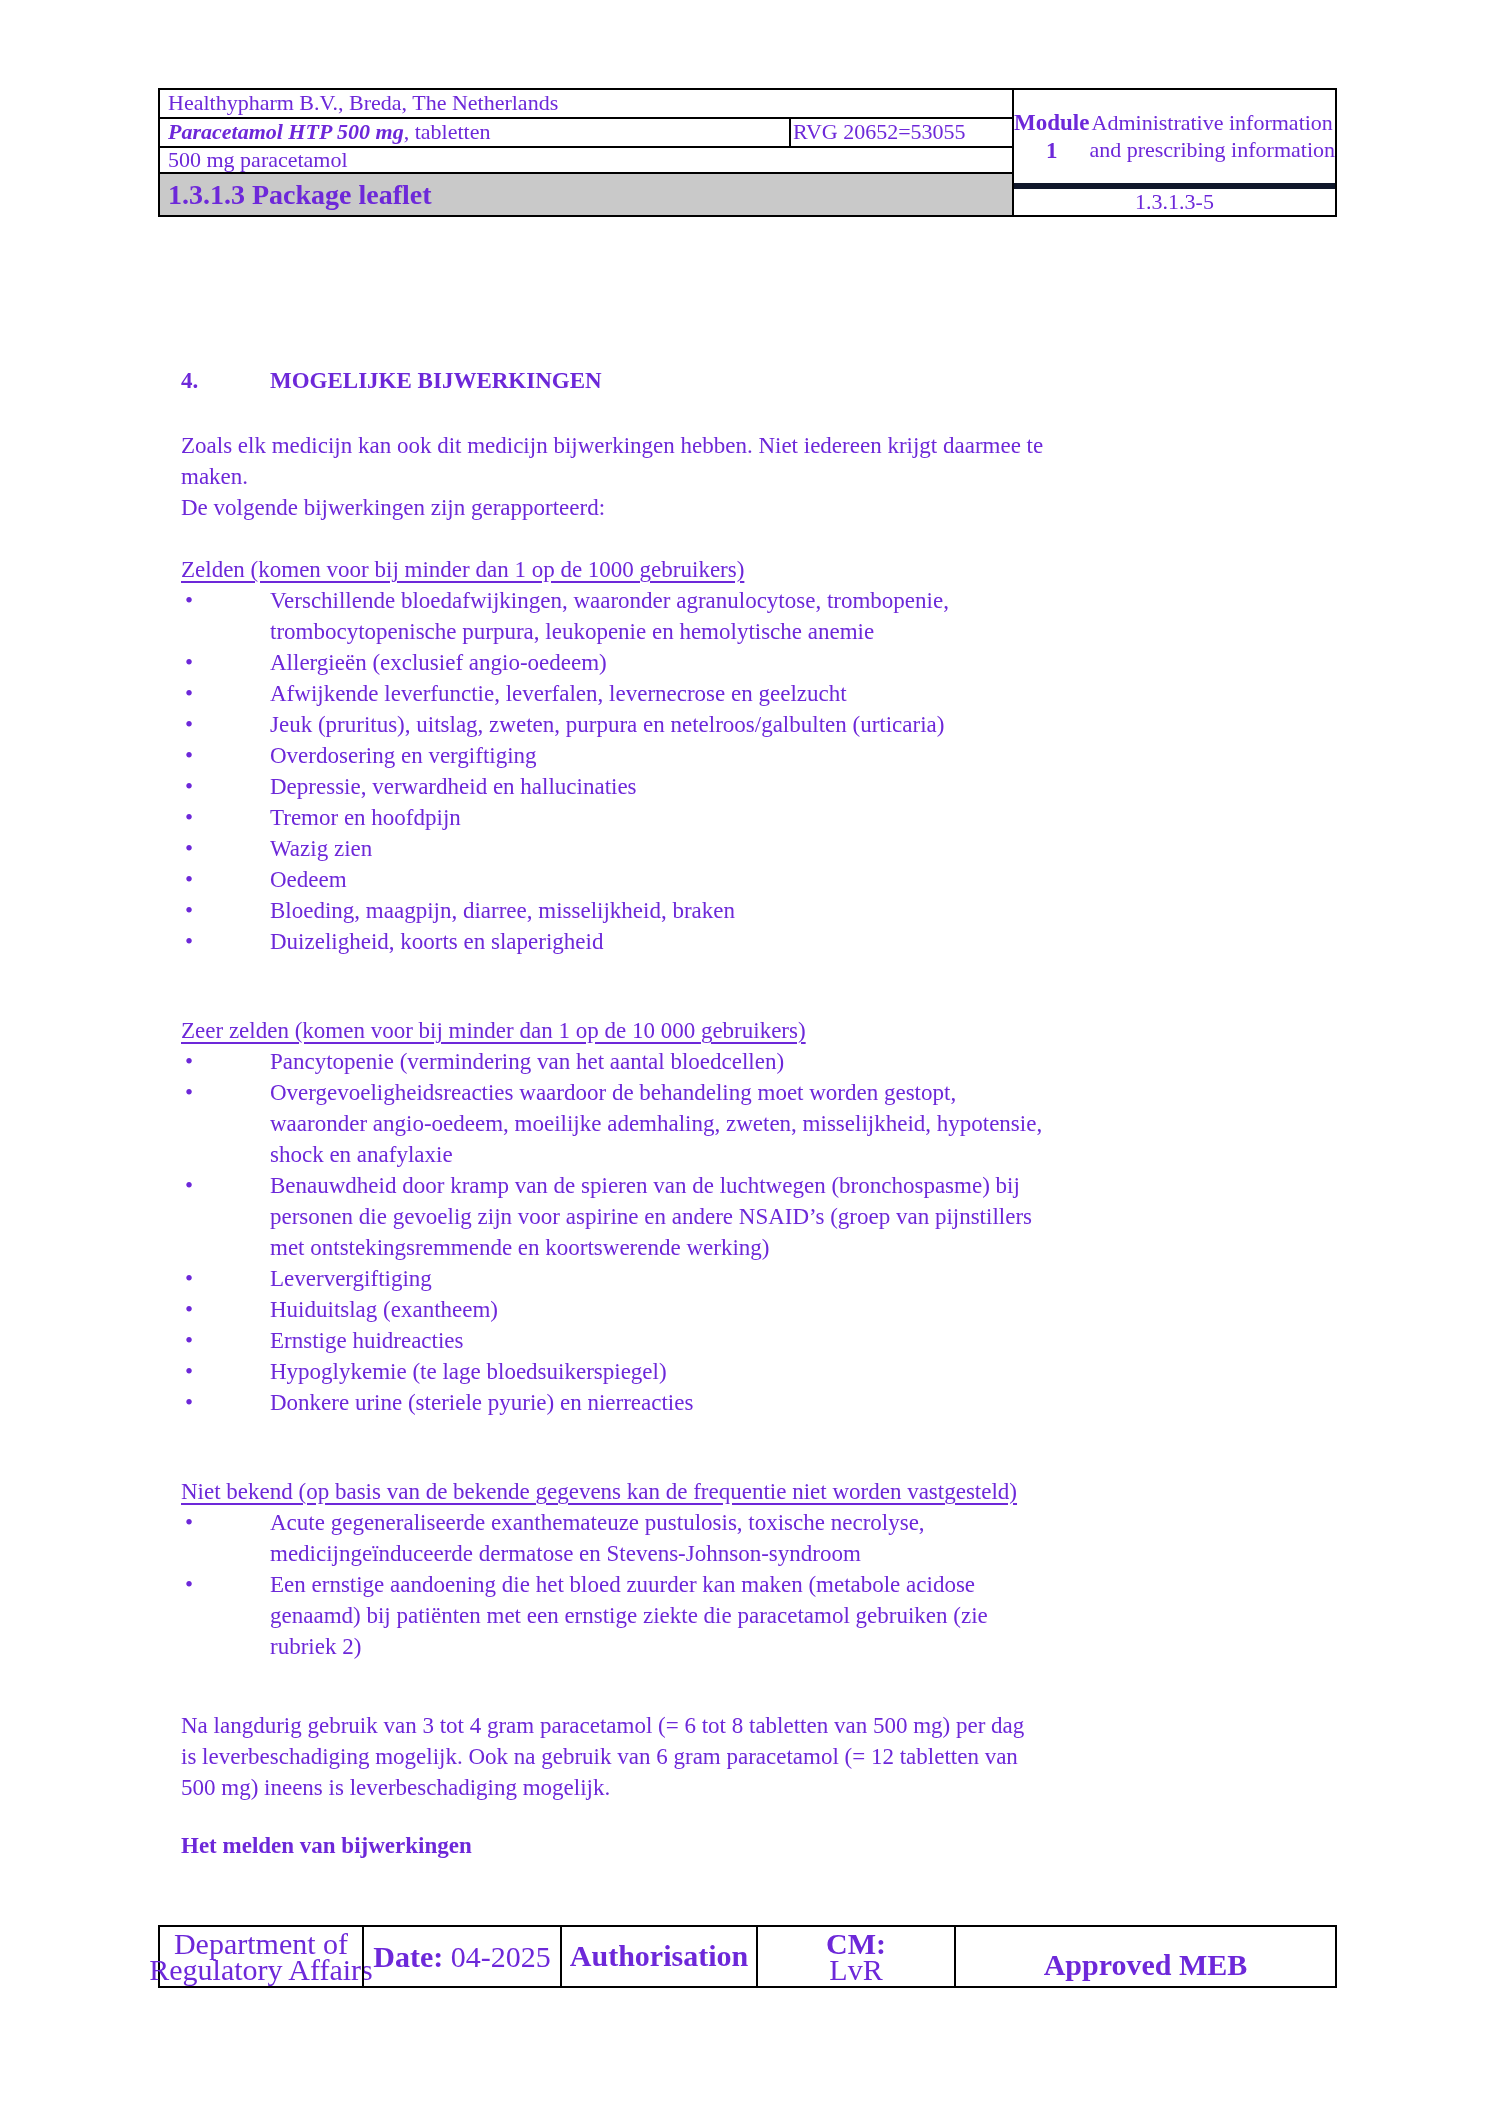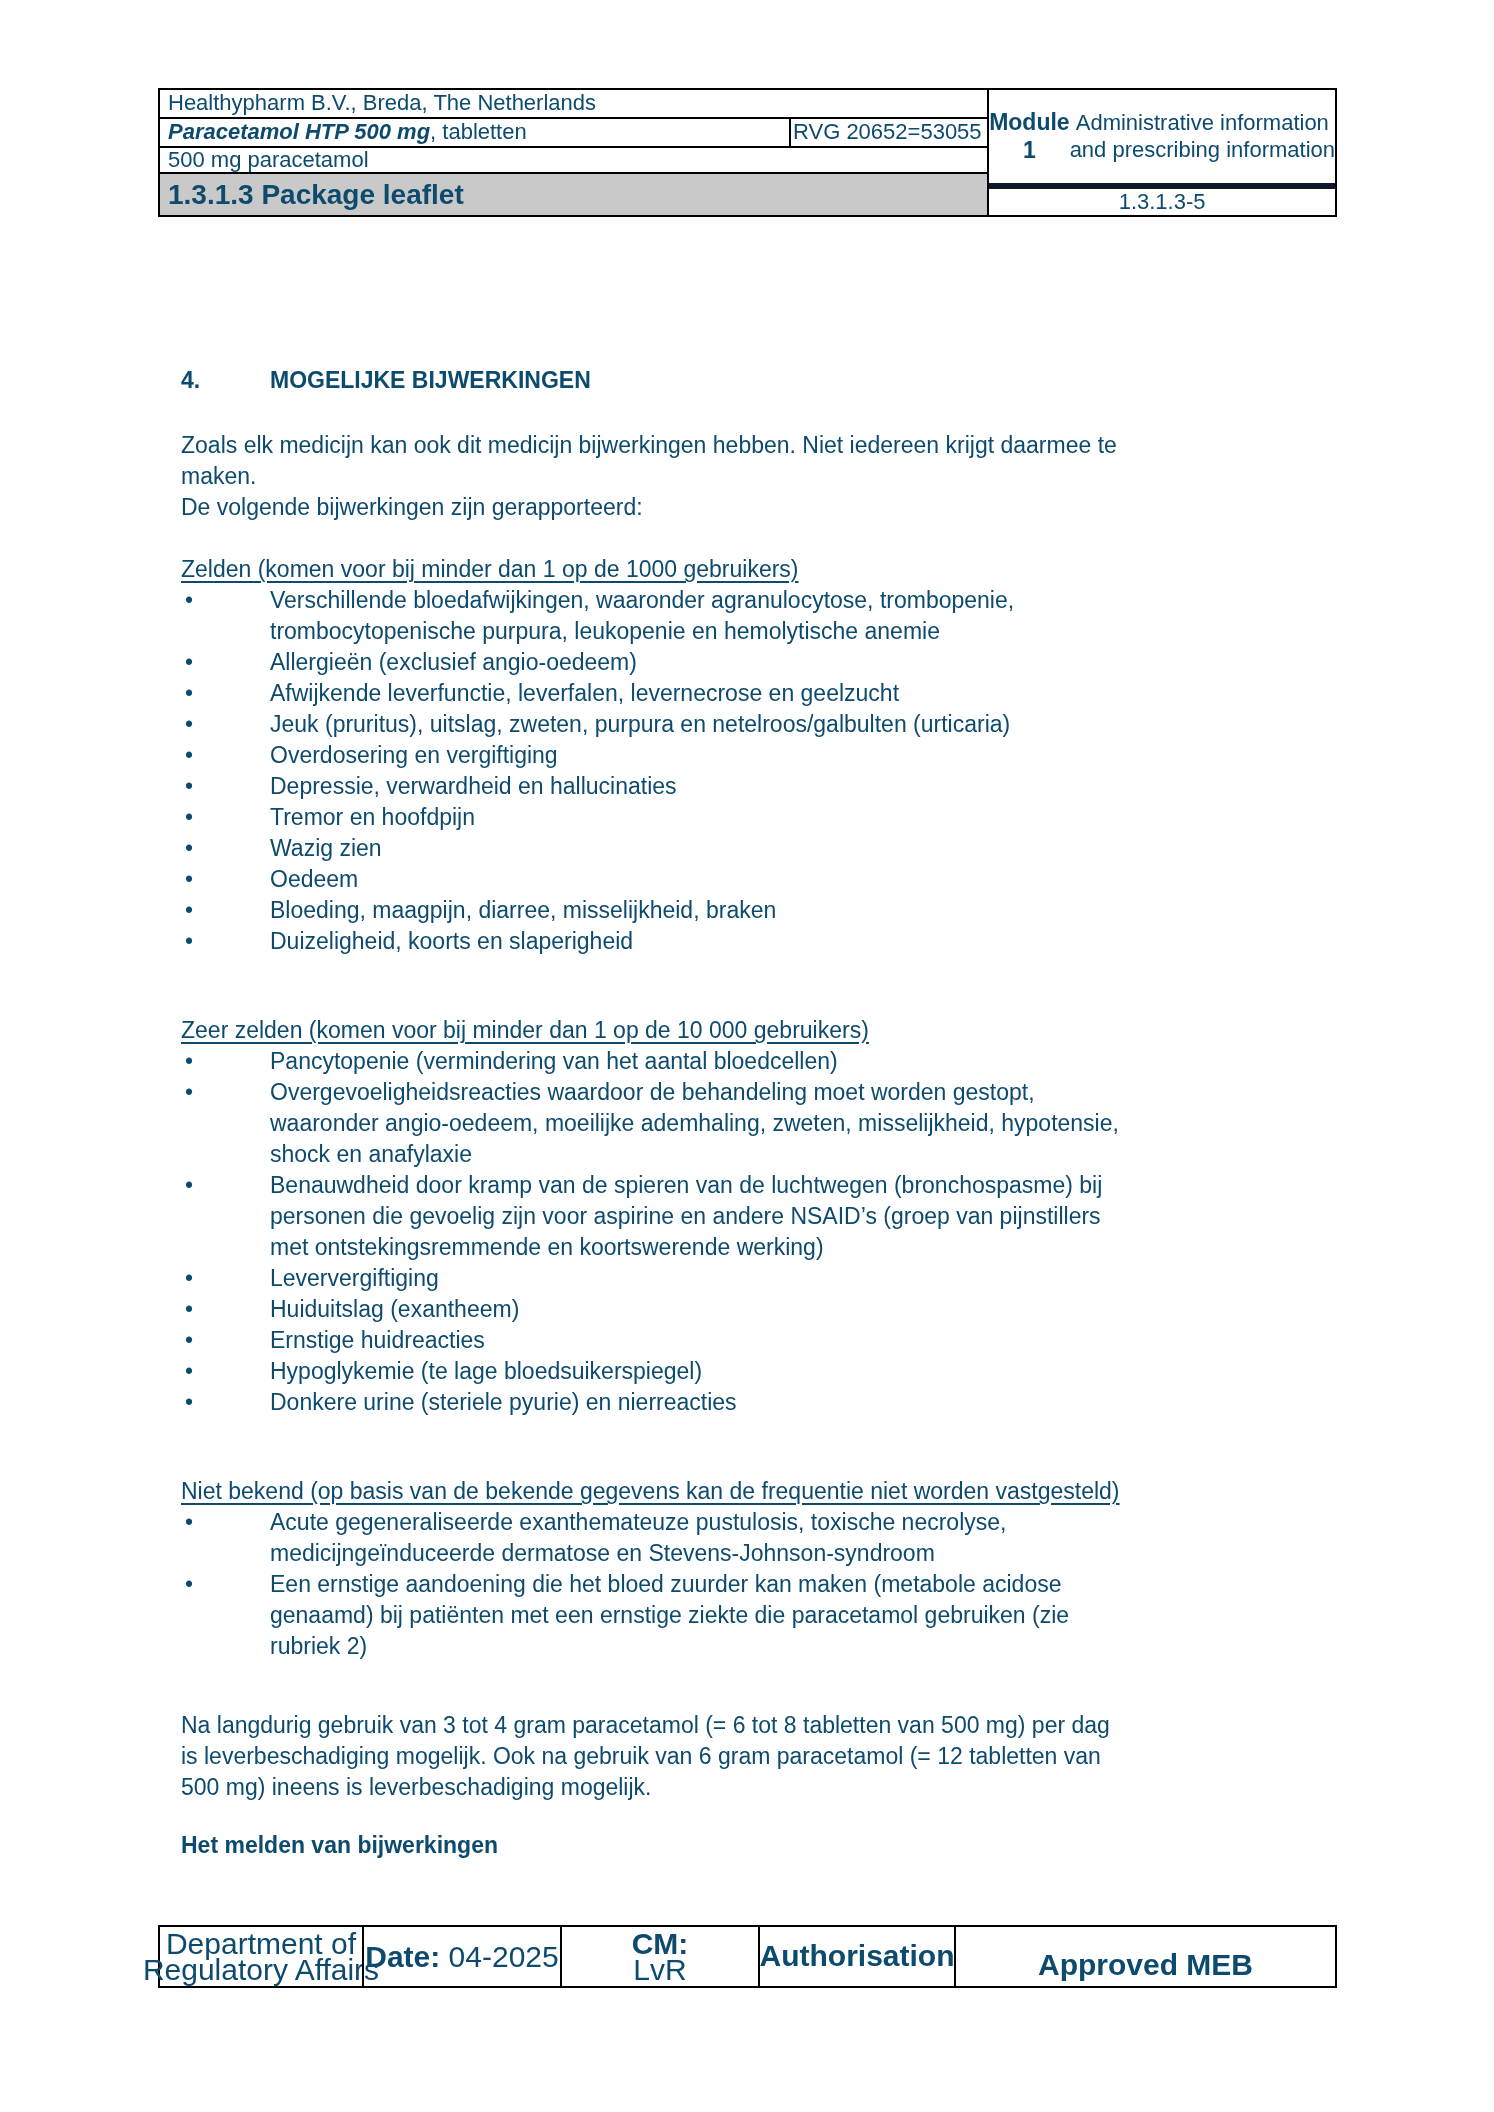--- a/index.html
+++ b/index.html
@@ -1,22 +1,22 @@
 <!DOCTYPE html>
 <html><head>
 <meta charset="utf-8">
 <style>
   html,body{margin:0;padding:0;background:#ffffff;}
   .page{
     position:relative;
     width:1494px;height:2112px;
     background:#ffffff;
     overflow:hidden;
-    font-family:Liberation Sans, sans-serif;
-    color:#0c4a6e;
+    font-family:Liberation Serif, serif;
+    color:#6d28d9;
     -webkit-font-smoothing:antialiased;
   }
   
   .hdr{
     position:absolute;top:88px;left:158px;width:1179px;
     display:flex;border:2px solid #000;box-sizing:border-box;
     font-size:22px;line-height:1.2;
   }
   .hdr-left{width:855px;box-sizing:border-box;display:flex;flex-direction:column;}
   .hdr-right{flex:1;border-left:2px solid #000;box-sizing:border-box;display:flex;flex-direction:column;}
@@ -244,25 +244,25 @@
   </div>
 
   <div class="ftr">
     <div class="fcell f1">
       <span class="pre">Department of
 Regulatory Affairs</span>
     </div>
     <div class="fcell f2">
       <span><span class="bold">Date:</span><span class="pre"> 04-2025</span></span>
     </div>
+    <div class="fcell f3">
+      <span class="bold">Authorisation</span>
+    </div>
     <div class="fcell f4">
       <span class="bold">CM:</span>
       <span>LvR</span>
     </div>
-    <div class="fcell f3">
-      <span class="bold">Authorisation</span>
-    </div>
     <div class="fcell f6">
       <span class="bold">Approved MEB</span>
     </div>
   </div>
 
 </div>
 
 </body></html>

